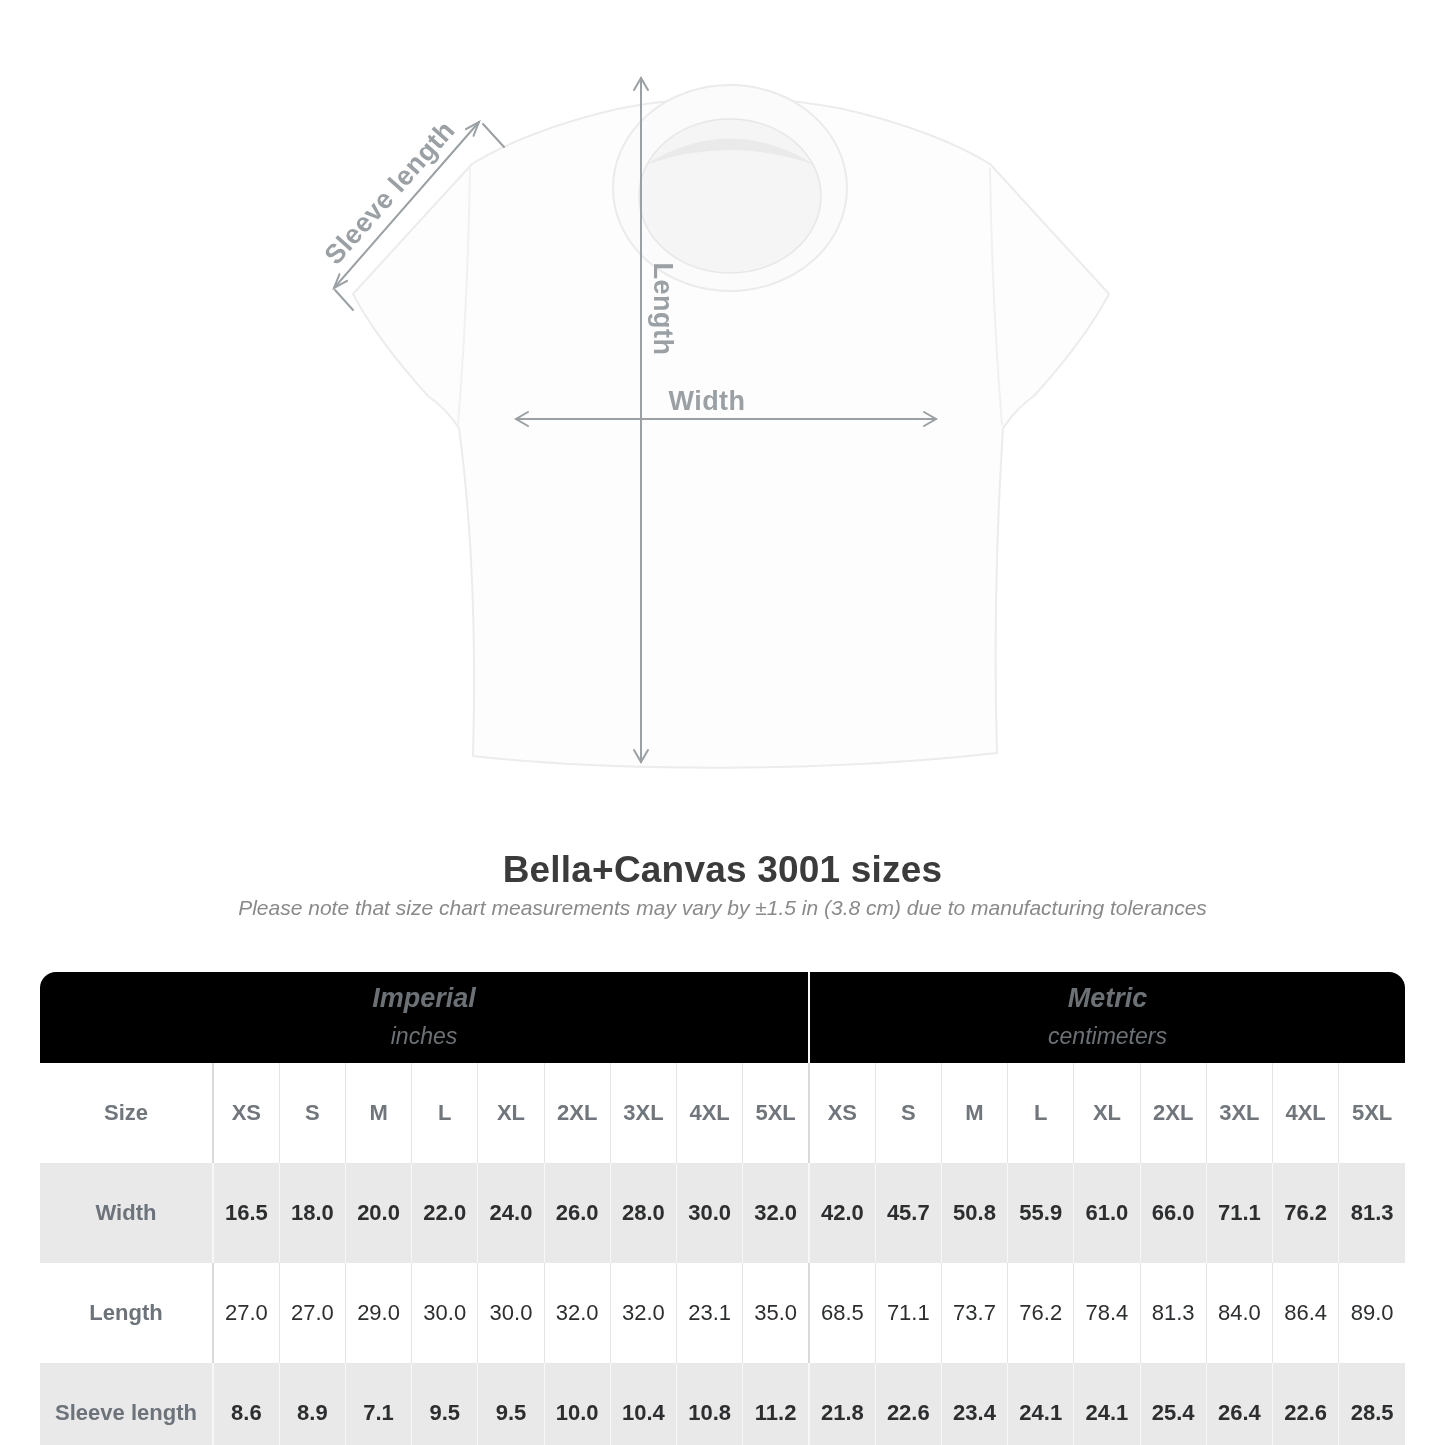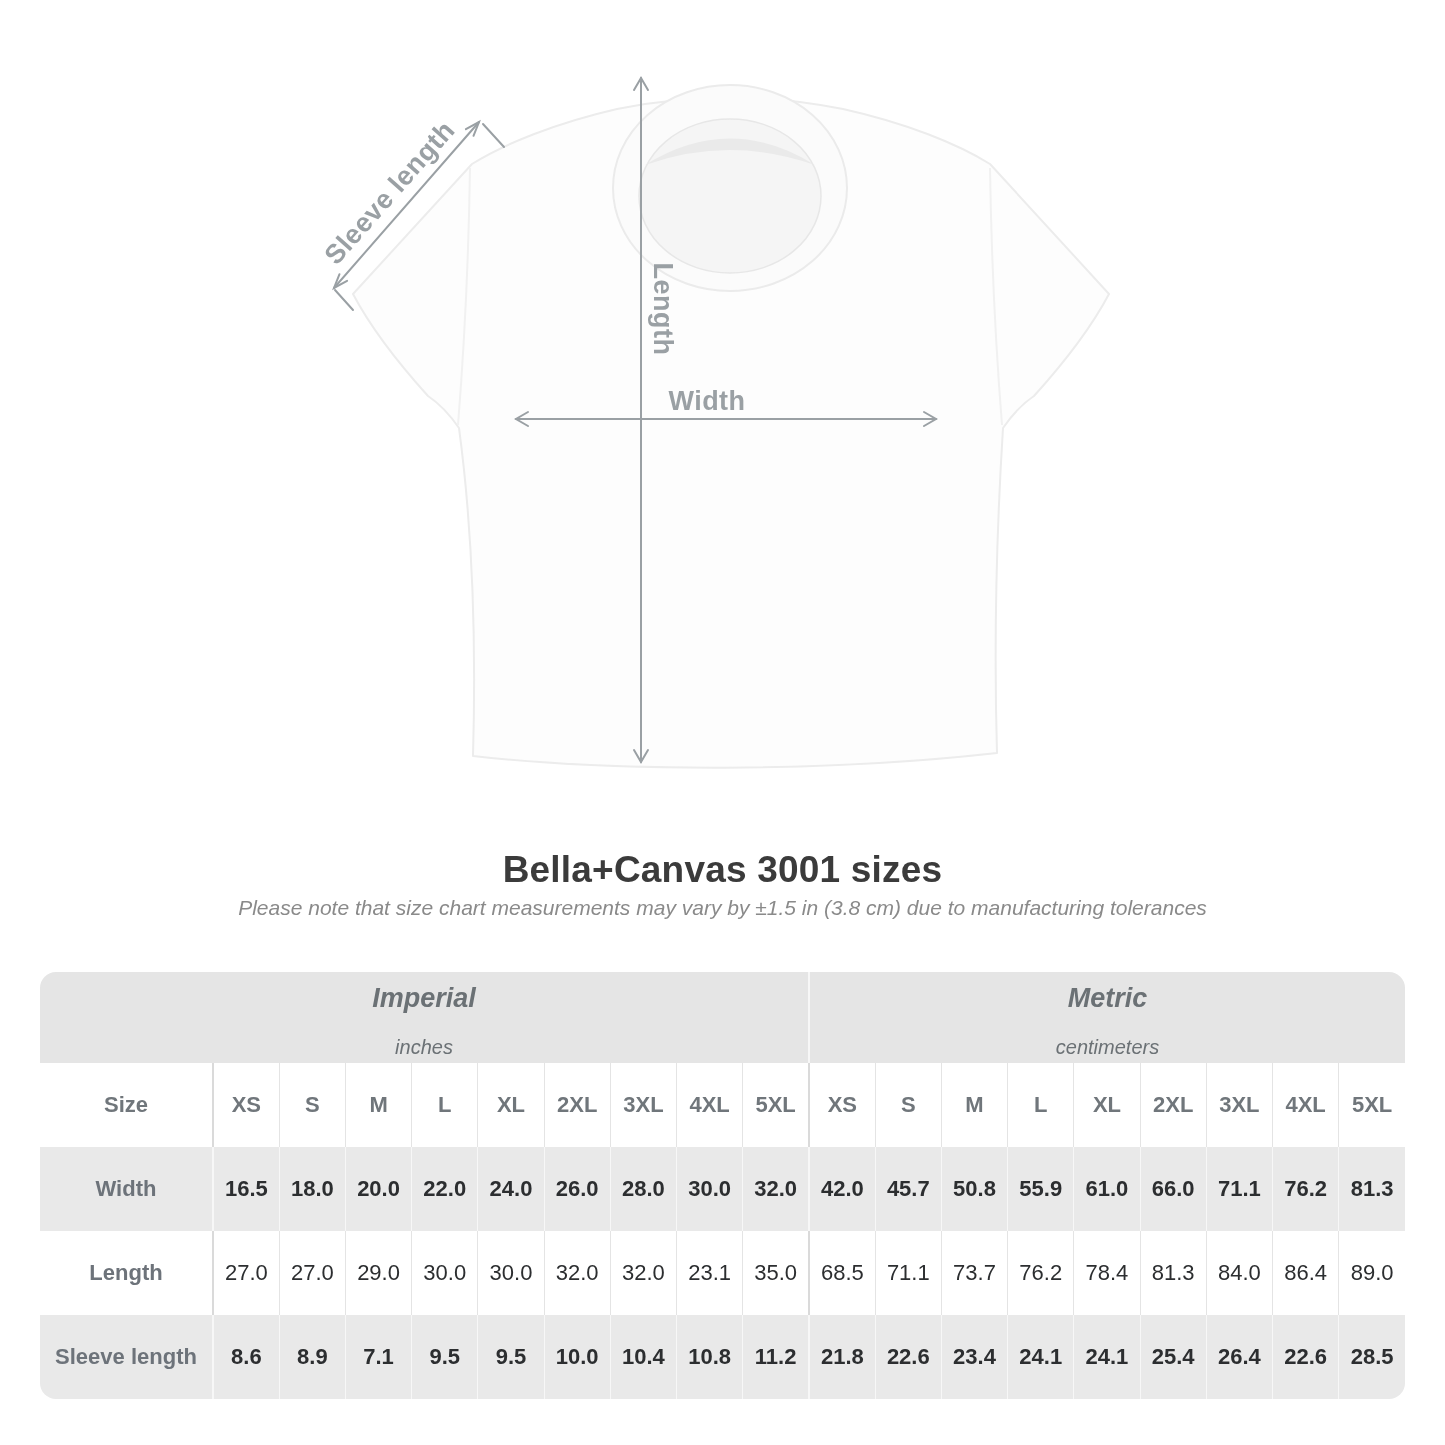--- a/index.html
+++ b/index.html
@@ -25,29 +25,29 @@
   }
   .tolerance-note{
     position:absolute;top:896px;left:0;width:100%;margin:0;text-align:center;
     font-style:italic;font-size:21px;color:#8a8a8a;
   }
   
   .size-table-wrap{
     position:absolute;left:40px;top:972px;width:1365px;
     border-radius:16px;overflow:hidden;background:#ffffff;
   }
-  .units{display:flex;height:91px;background:#e5e5e5;justify-content:space-between;}
+  .units{display:flex;height:91px;background:#000000;justify-content:space-between;}
   .unit{box-sizing:border-box;text-align:center;padding-top:11px;}
   .unit-imperial{width:770px;border-right:2px solid #f7f7f7;}
   .unit-metric{flex:1;}
   .unit-title{font-size:27px;font-weight:bold;font-style:italic;color:#6b7175;}
-  .unit-sub{font-size:20px;font-style:italic;color:#6b7175;margin-top:22px;}
+  .unit-sub{font-size:23px;font-style:italic;color:#6b7175;margin-top:9px;}
   table{width:100%;border-collapse:collapse;table-layout:fixed;}
   col.label-col{width:173px;}
-  tr{height:84px;}
+  tr{height:100px;}
   th,td{text-align:center;vertical-align:middle;padding:0;font-size:22px;}
   th{color:#70767b;font-weight:bold;}
   td{color:#2c2e30;font-weight:normal;}
   td.rowlabel{font-weight:bold;color:#6d737a;}
   .row-sizes{background:#ffffff;}
   .row-white{background:#ffffff;}
   .row-gray{background:#e9e9e9;}
   .row-sizes th+th,.row-white td+td{border-left:1px solid #e4e4e4;}
   .row-gray td+td{border-left:1px solid #f7f7f7;font-weight:bold;}
   .row-sizes .c-first,.row-sizes .c-metric,

